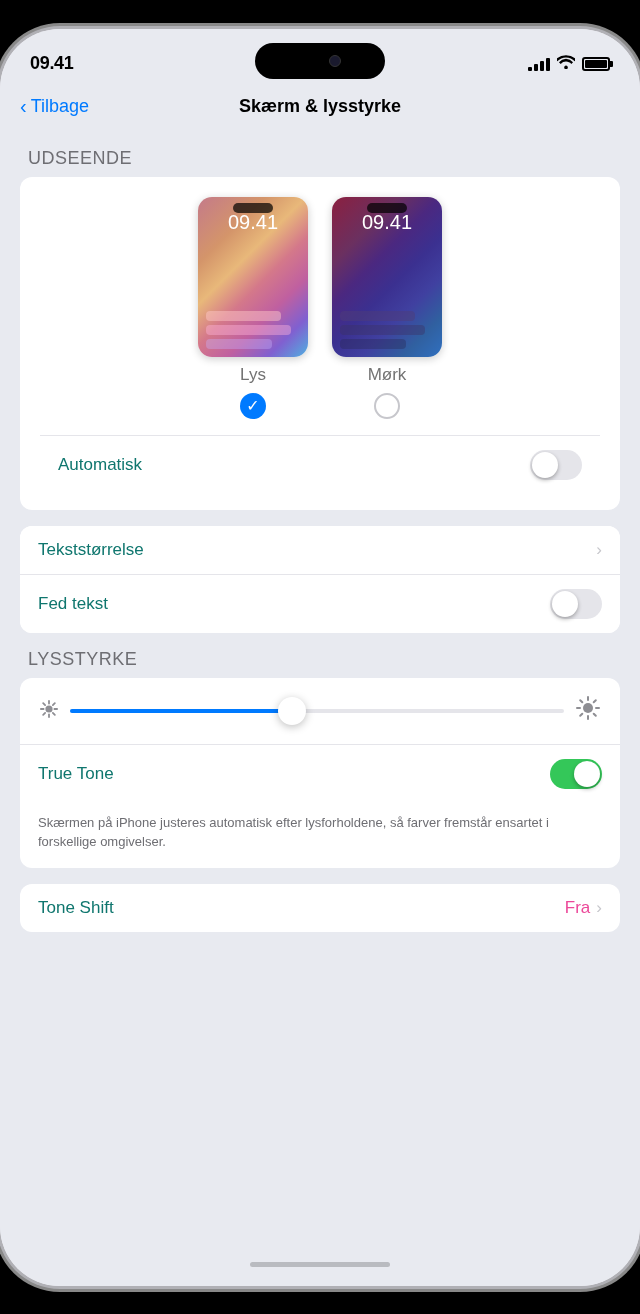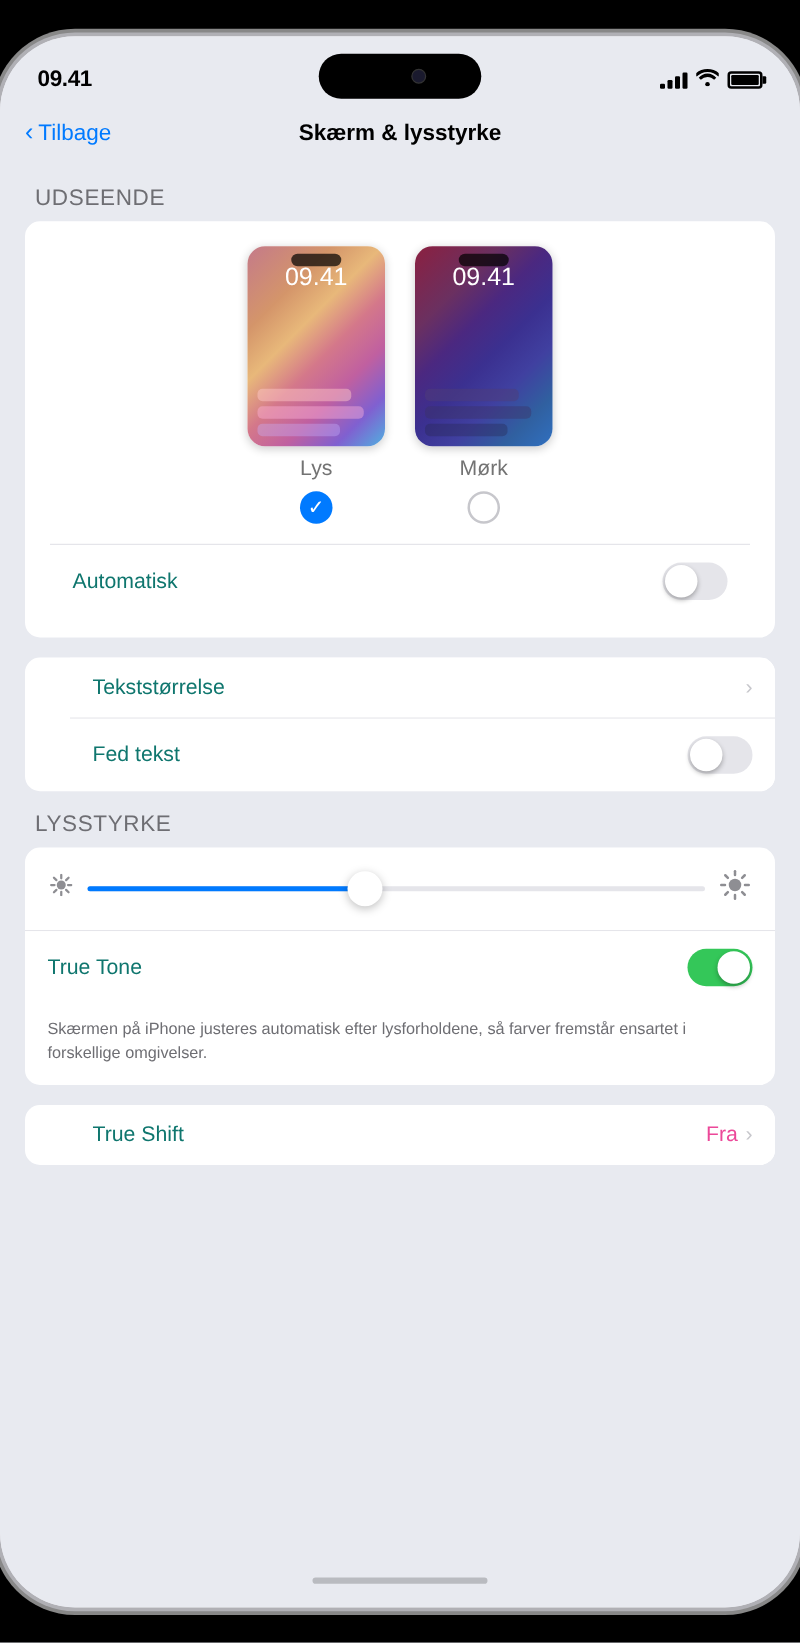--- a/index.html
+++ b/index.html
@@ -177,21 +177,20 @@
       text-transform: uppercase;
       letter-spacing: 0.5px;
       margin: 16px 8px 8px;
     }
 
     .card {
       background: #fff;
       border-radius: 12px;
       overflow: hidden;
       margin-bottom: 16px;
-      padding-left: 36px;
     }
 
     
     .appearance-card {
       padding: 20px 20px 16px;
     }
     .appearance-options {
       display: flex;
       gap: 24px;
       justify-content: center;
@@ -574,21 +573,21 @@
           <div class="toggle toggle-on">
             <div class="toggle-thumb"></div>
           </div>
         </div>
 
         <div class="true-tone-desc">Skærmen på iPhone justeres automatisk efter lysforholdene, så farver fremstår ensartet i forskellige omgivelser.</div>
       </div>
 
       <div class="card night-shift-card">
         <div class="row-item">
-          <span class="row-item-label">True Shift</span>
+          <span class="row-item-label">Tone Shift</span>
           <div class="night-shift-right">
             <span class="night-shift-value">Fra</span>
             <span class="row-chevron">›</span>
           </div>
         </div>
       </div>
 
     </div>
 
     <div class="home-indicator">

